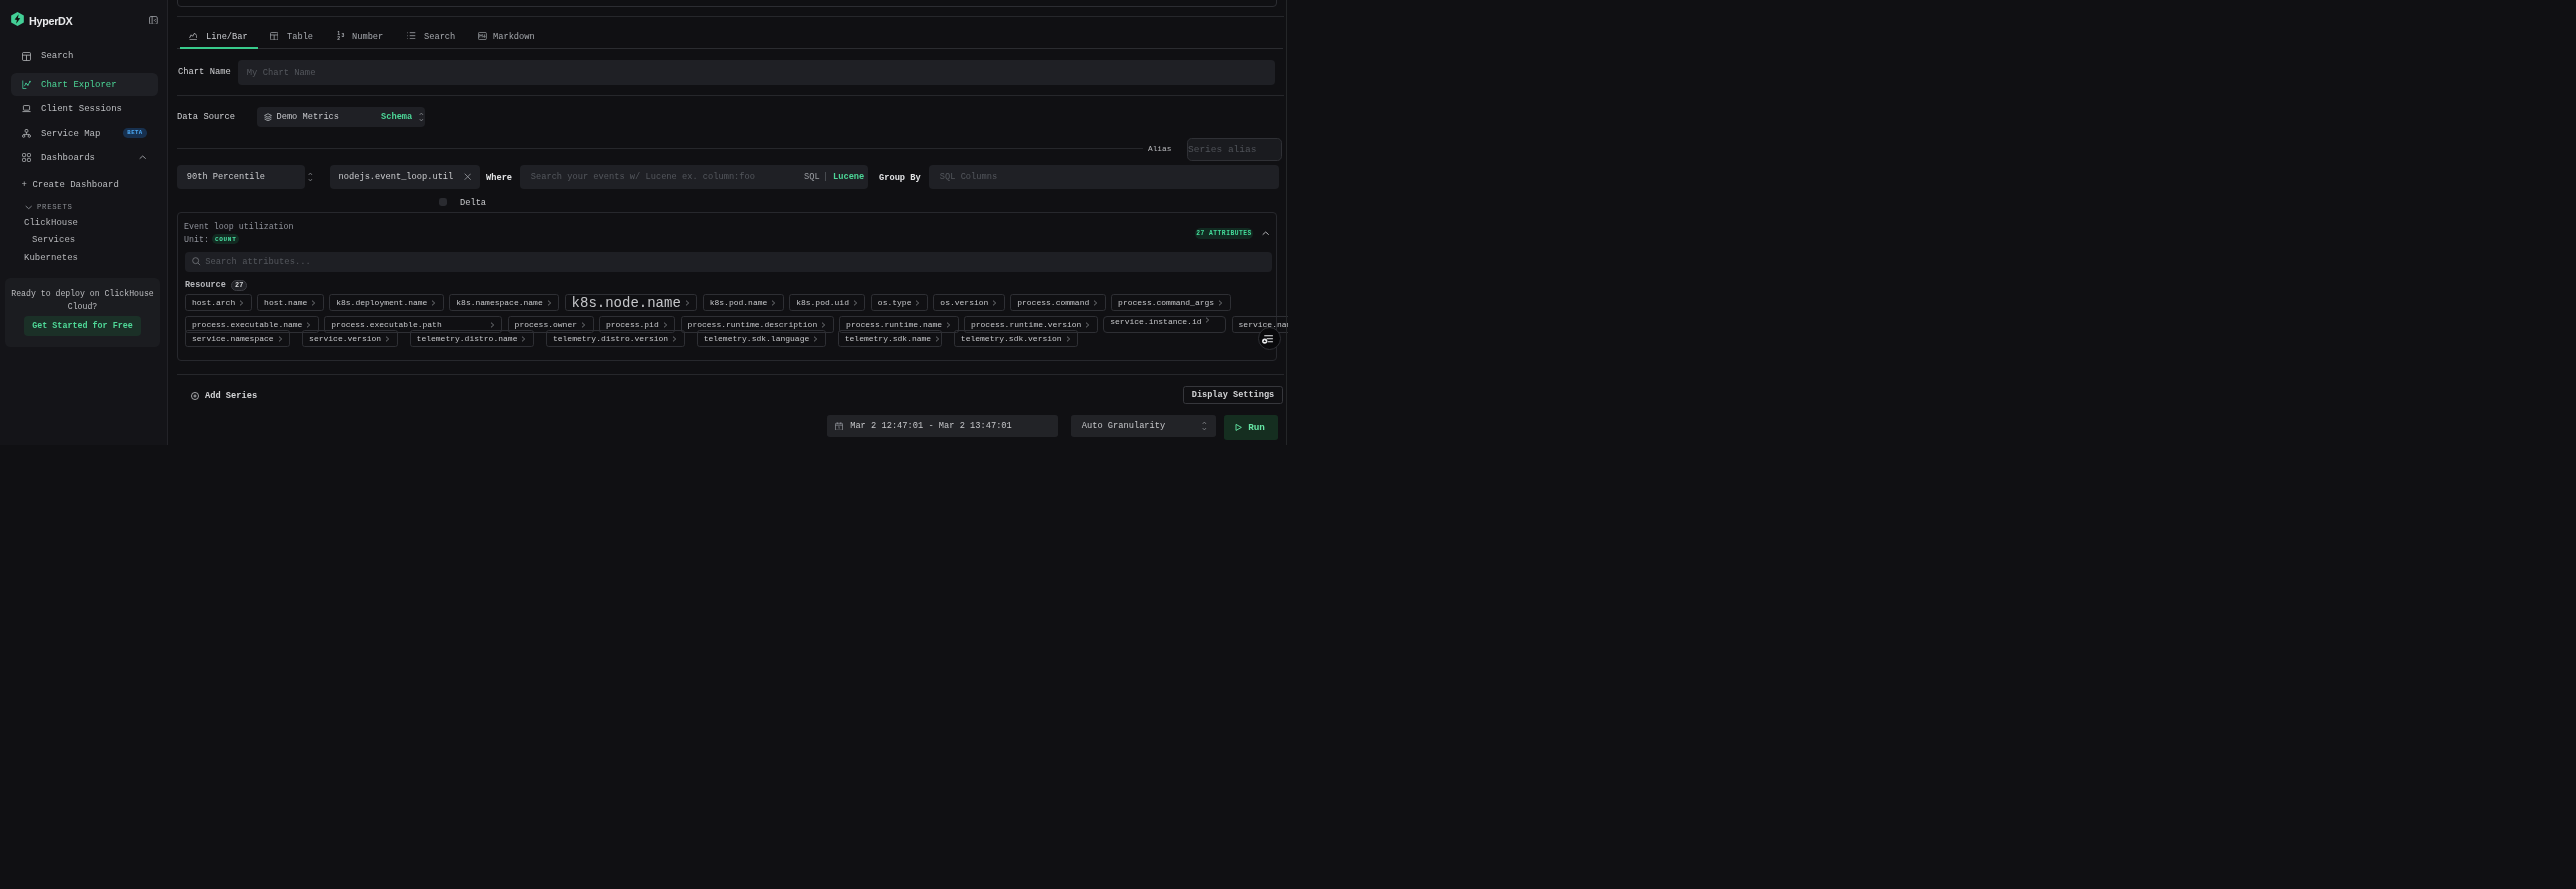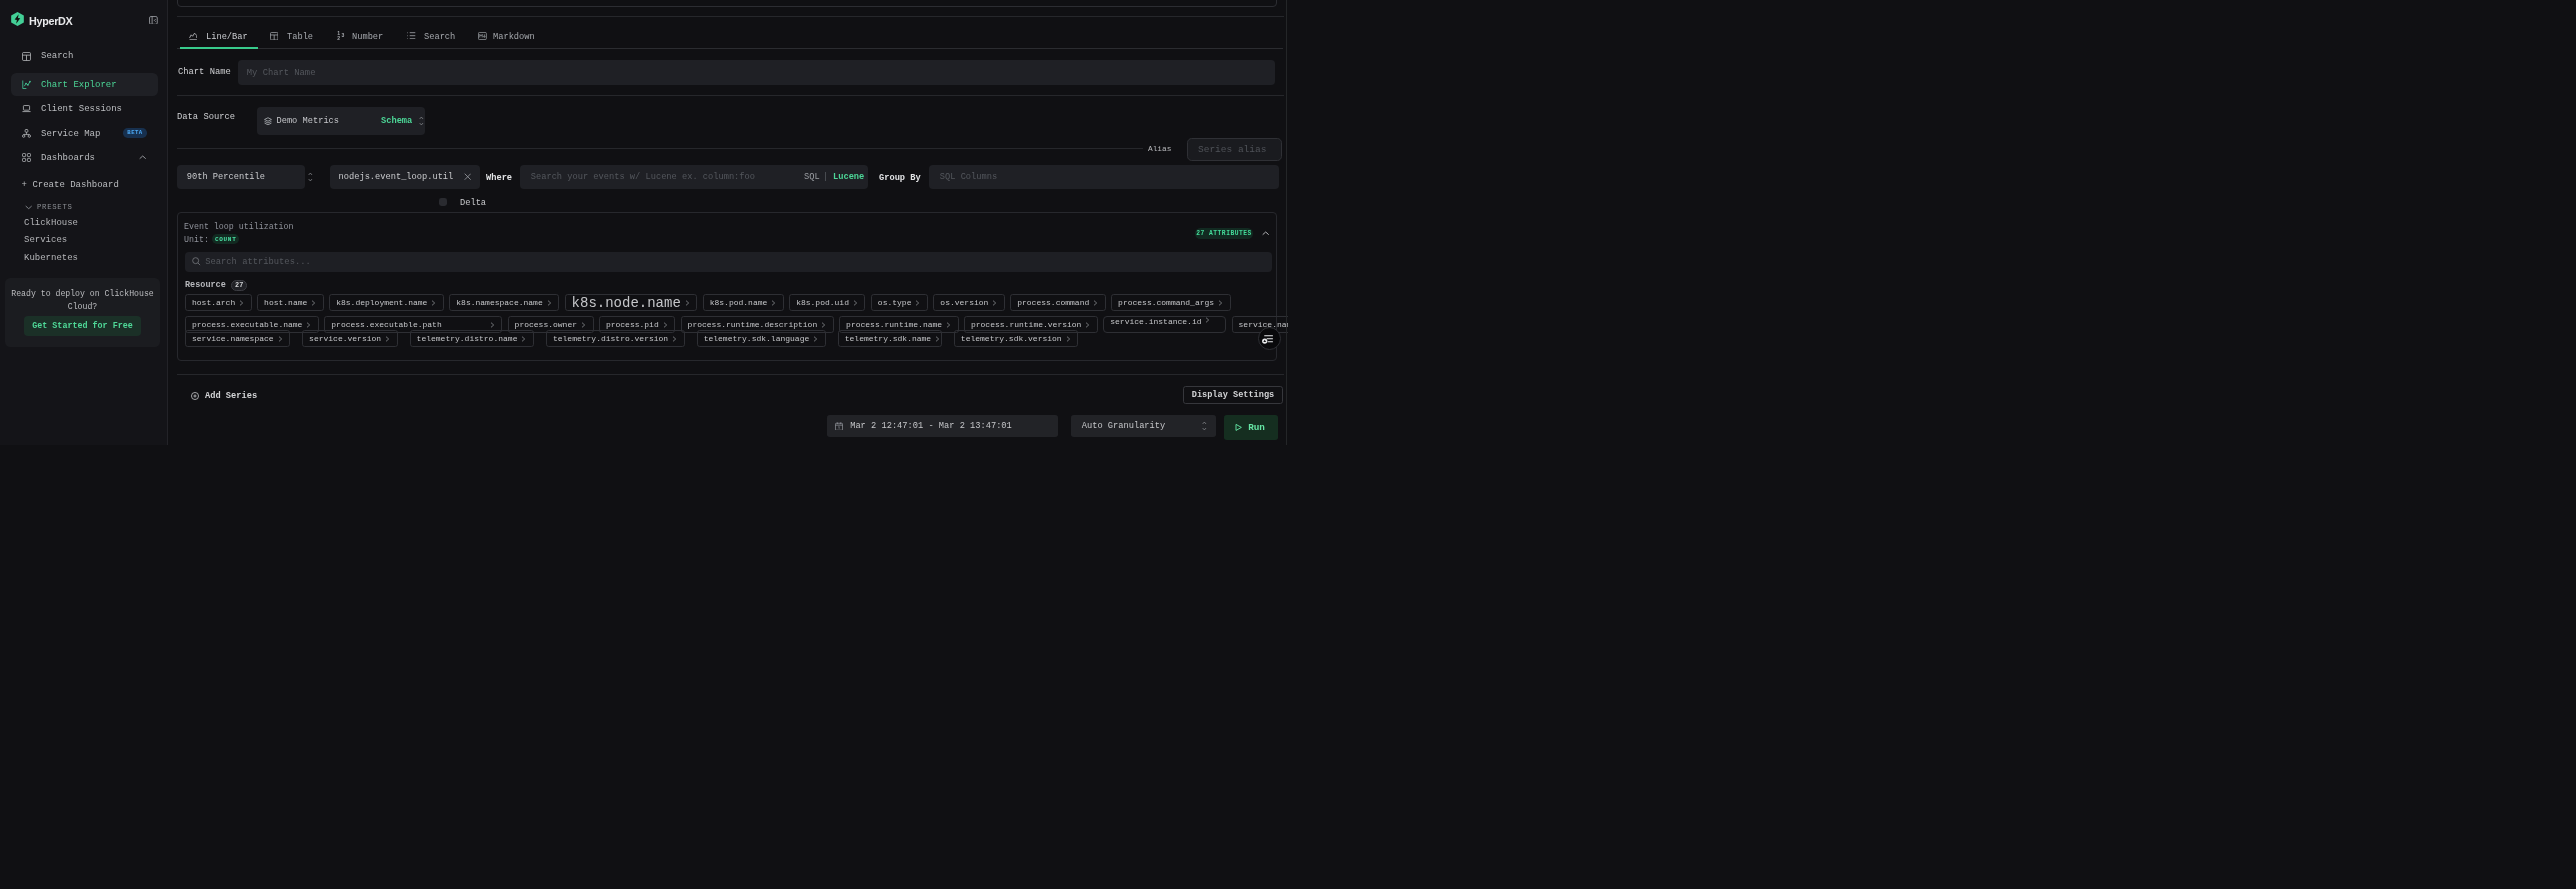--- a/index.html
+++ b/index.html
@@ -76,21 +76,21 @@
   </svg>
 
   <div class="abs" style="left:21.6px;top:180px;font-size:9px;color:#bcbec1;">+ Create Dashboard</div>
 
   <svg class="abs" style="left:25px;top:205px;" width="7.4" height="4.7" viewBox="0 0 11 7" fill="none" stroke="#8c8f94" stroke-width="1.3">
     <path d="M1 1.5 L5.5 5.5 L10 1.5"></path>
   </svg>
   <div class="abs" style="left:37px;top:203px;font-size:7.3px;color:#8c8f94;letter-spacing:0.7px;">PRESETS</div>
 
   <div class="abs" style="left:24px;top:218px;font-size:9px;color:#b4b5b8;">ClickHouse</div>
-  <div class="abs" style="left:24px;top:235px;font-size:9px;color:#b4b5b8;">Services</div>
+  <div class="abs" style="left:32px;top:235px;font-size:9px;color:#b4b5b8;">Services</div>
   <div class="abs" style="left:24px;top:253px;font-size:9px;color:#b4b5b8;">Kubernetes</div>
 
   <div class="abs" style="left:5px;top:278px;width:155px;height:69px;background:#1b1c20;border-radius:5.4px;"></div>
   <div class="abs" style="left:5px;top:287px;width:155px;text-align:center;font-size:8.2px;color:#bbbcbf;line-height:13px;">Ready to deploy on ClickHouse<br>Cloud?</div>
   <div class="abs row" style="left:24px;top:316px;width:117px;height:20px;background:#1b3027;border-radius:4px;justify-content:center;">
     <span style="font-size:8.4px;font-weight:bold;color:#4fd998;">Get Started for Free</span>
   </div>
 </div>
 
 <div class="abs" style="left:177px;top:-13.5px;width:1100px;height:20px;border:0.7px solid #2c2d32;border-radius:4px;"></div>
@@ -138,38 +138,38 @@
 </svg>
 <div class="abs" style="left:493px;top:32px;font-size:8.7px;color:#a5a8ad;">Markdown</div>
 
 <div class="abs" style="left:178px;top:67px;font-size:8.8px;color:#cfd0d3;">Chart Name</div>
 <div class="inp" style="left:238px;top:60px;width:1037px;height:25px;border-radius:4px;">
   <span class="ph" style="margin-left:8.8px;font-size:8.8px;">My Chart Name</span>
 </div>
 <div class="sep" style="top:95px;"></div>
 
 <div class="abs" style="left:177px;top:112px;font-size:8.8px;color:#cfd0d3;">Data Source</div>
-<div class="inp" style="left:257px;top:107px;width:168px;height:28px;border-radius:4px;">
+<div class="inp" style="left:257px;top:107px;width:168px;height:20px;border-radius:4px;">
   <svg style="margin-left:6.8px;" width="8" height="8.8" viewBox="0 0 12 13" fill="none" stroke="#a6a9ae" stroke-width="1.3">
     <path d="M6 1 L11.2 3.6 L6 6.2 L0.8 3.6 Z"></path>
     <path d="M0.8 6.3 L6 8.9 L11.2 6.3"></path>
     <path d="M0.8 9 L6 11.6 L11.2 9"></path>
   </svg>
   <span style="margin-left:4.7px;font-size:8.7px;color:#c6c7cb;">Demo Metrics</span>
   <span class="grn" style="position:absolute;left:124px;font-size:8.7px;font-weight:bold;">Schema</span>
   <svg style="position:absolute;left:162px;" width="4.7" height="10" viewBox="0 0 7 15" fill="none" stroke="#8e9196" stroke-width="1.1">
     <path d="M1 4.4 L3.5 1.6 L6 4.4"></path>
     <path d="M1 10.6 L3.5 13.4 L6 10.6"></path>
   </svg>
 </div>
 <div class="sep" style="top:148px;width:966px;"></div>
 
 <div class="abs" style="left:1148px;top:145px;font-size:7.8px;color:#b9babd;">Alias</div>
 <div class="abs row" style="left:1187px;top:138px;width:95px;height:23px;border-radius:4.7px;background:#1a1b1f;border:0.7px solid #2f3035;">
-  <span style="margin-left:10px;font-size:9.5px;color:#4f5258;">Series alias</span>
+  <span style="font-size:9.5px;color:#4f5258;">Series alias</span>
 </div>
 
 <div class="inp" style="left:177px;top:165px;width:128px;height:24px;border-radius:4px;">
   <span style="margin-left:9.8px;font-size:8.7px;color:#c9cacd;">90th Percentile</span>
   <svg style="position:absolute;left:131px;" width="4.7" height="10" viewBox="0 0 7 15" fill="none" stroke="#8e9196" stroke-width="1.1">
     <path d="M1 4.4 L3.5 1.6 L6 4.4"></path>
     <path d="M1 10.6 L3.5 13.4 L6 10.6"></path>
   </svg>
 </div>
 <div class="inp" style="left:330px;top:165px;width:150px;height:24px;border-radius:4px;">

